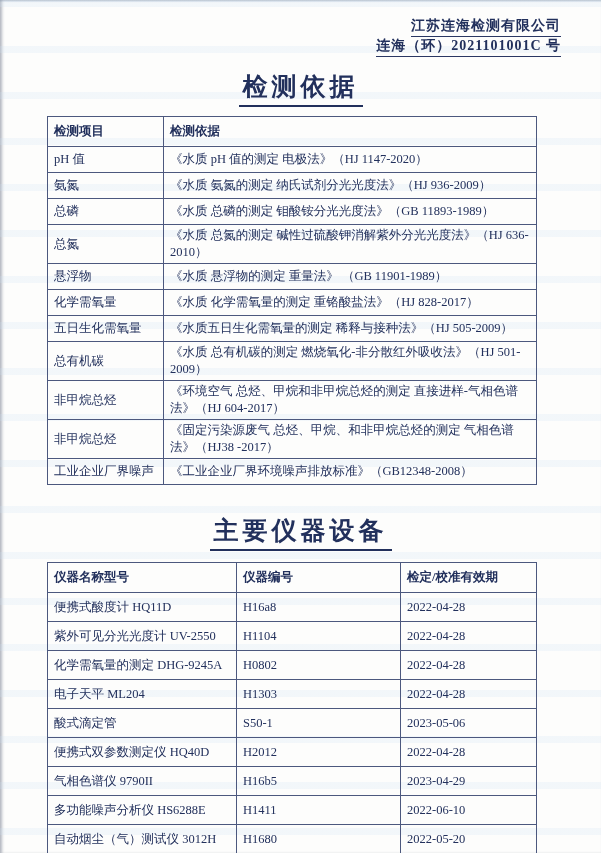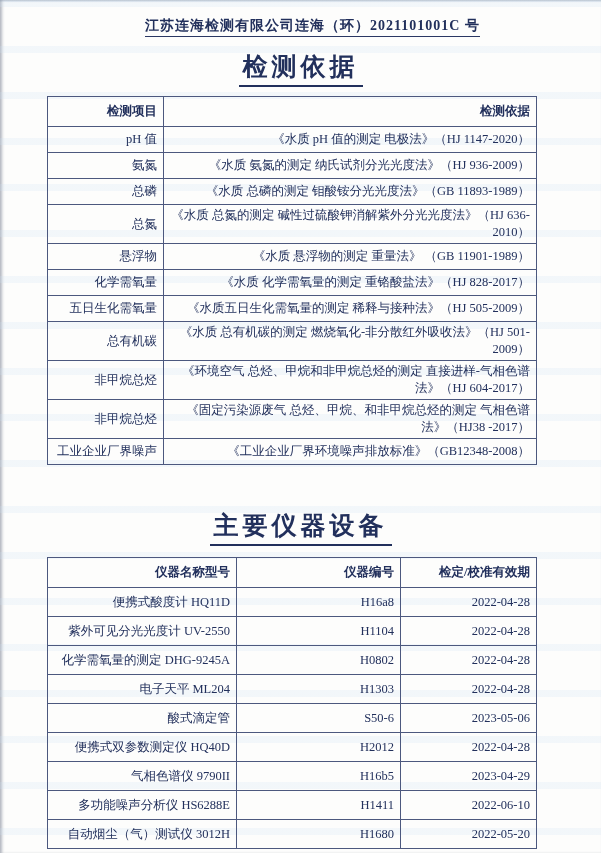--- a/index.html
+++ b/index.html
@@ -22,48 +22,48 @@
     content:"";
     position:absolute;inset:0;
     background:repeating-linear-gradient(180deg,
       rgba(205,225,243,.22) 0 7px,
       rgba(255,255,255,0) 7px 46px);
     pointer-events:none;
   }
   .inner{position:relative;z-index:1;}
 
   .doc-header{
-    display:flex;justify-content:center;align-items:flex-end;
+    display:flex;justify-content:flex-end;align-items:flex-end;
     padding:17px 40px 0 64px;
-    font-size:14px;font-weight:bold;letter-spacing:1px;
+    font-size:14px;font-weight:bold;letter-spacing:1px;flex-direction:column;
   }
   .doc-header span{border-bottom:1.5px solid #2a3763;padding-bottom:1px;}
 
   .section-title{
     text-align:center;
     margin-top:13px;
   }
   .section-title span{
     display:inline-block;
     font-size:25px;font-weight:bold;letter-spacing:4px;
     border-bottom:2px solid #22305c;
     padding:0 4px 2px 4px;
   }
-  .section-title.second{margin-top:44px;}
+  .section-title.second{margin-top:29px;}
 
   table{
     border-collapse:collapse;
     width:490px;
     margin:9px 0 0 47px;
     table-layout:fixed;
     font-size:12.5px;
   }
   th,td{
     border:1px solid #4c587e;
-    text-align:right;
+    text-align:left;
     vertical-align:middle;
     padding:2px 6px;
     line-height:17px;
     word-break:break-word;
   }
   th{font-weight:bold;height:25px;}
   .t1 td{height:21px;}
   .t1 th:first-child, .t1 td:first-child{width:103px;}
   .t2{margin-top:11px;}
   .t2 td{height:24px;}
@@ -168,21 +168,21 @@
             <td>H0802</td>
             <td>2022-04-28</td>
           </tr>
           <tr>
             <td>电子天平 ML204</td>
             <td>H1303</td>
             <td>2022-04-28</td>
           </tr>
           <tr>
             <td>酸式滴定管</td>
-            <td>S50-6</td>
+            <td>S50-1</td>
             <td>2023-05-06</td>
           </tr>
           <tr>
             <td>便携式双参数测定仪 HQ40D</td>
             <td>H2012</td>
             <td>2022-04-28</td>
           </tr>
           <tr>
             <td>气相色谱仪 9790II</td>
             <td>H16b5</td>

